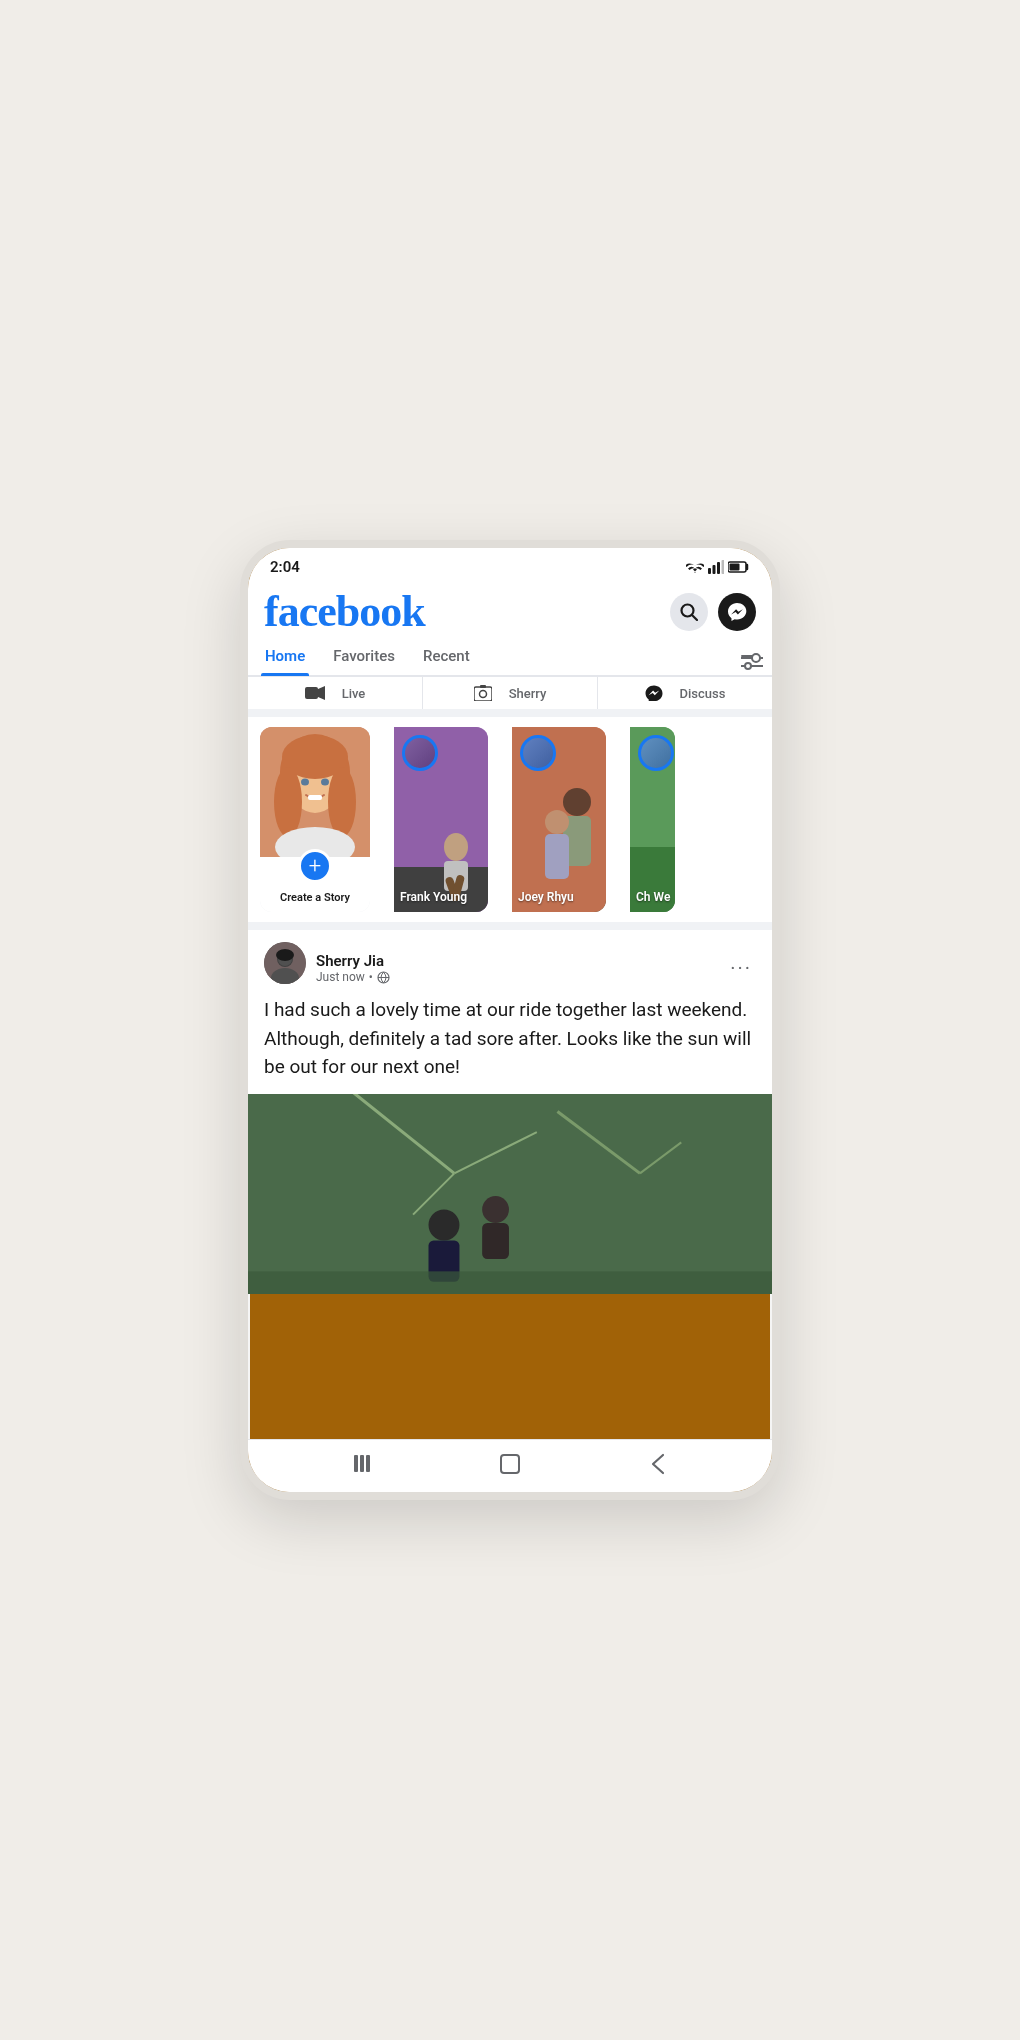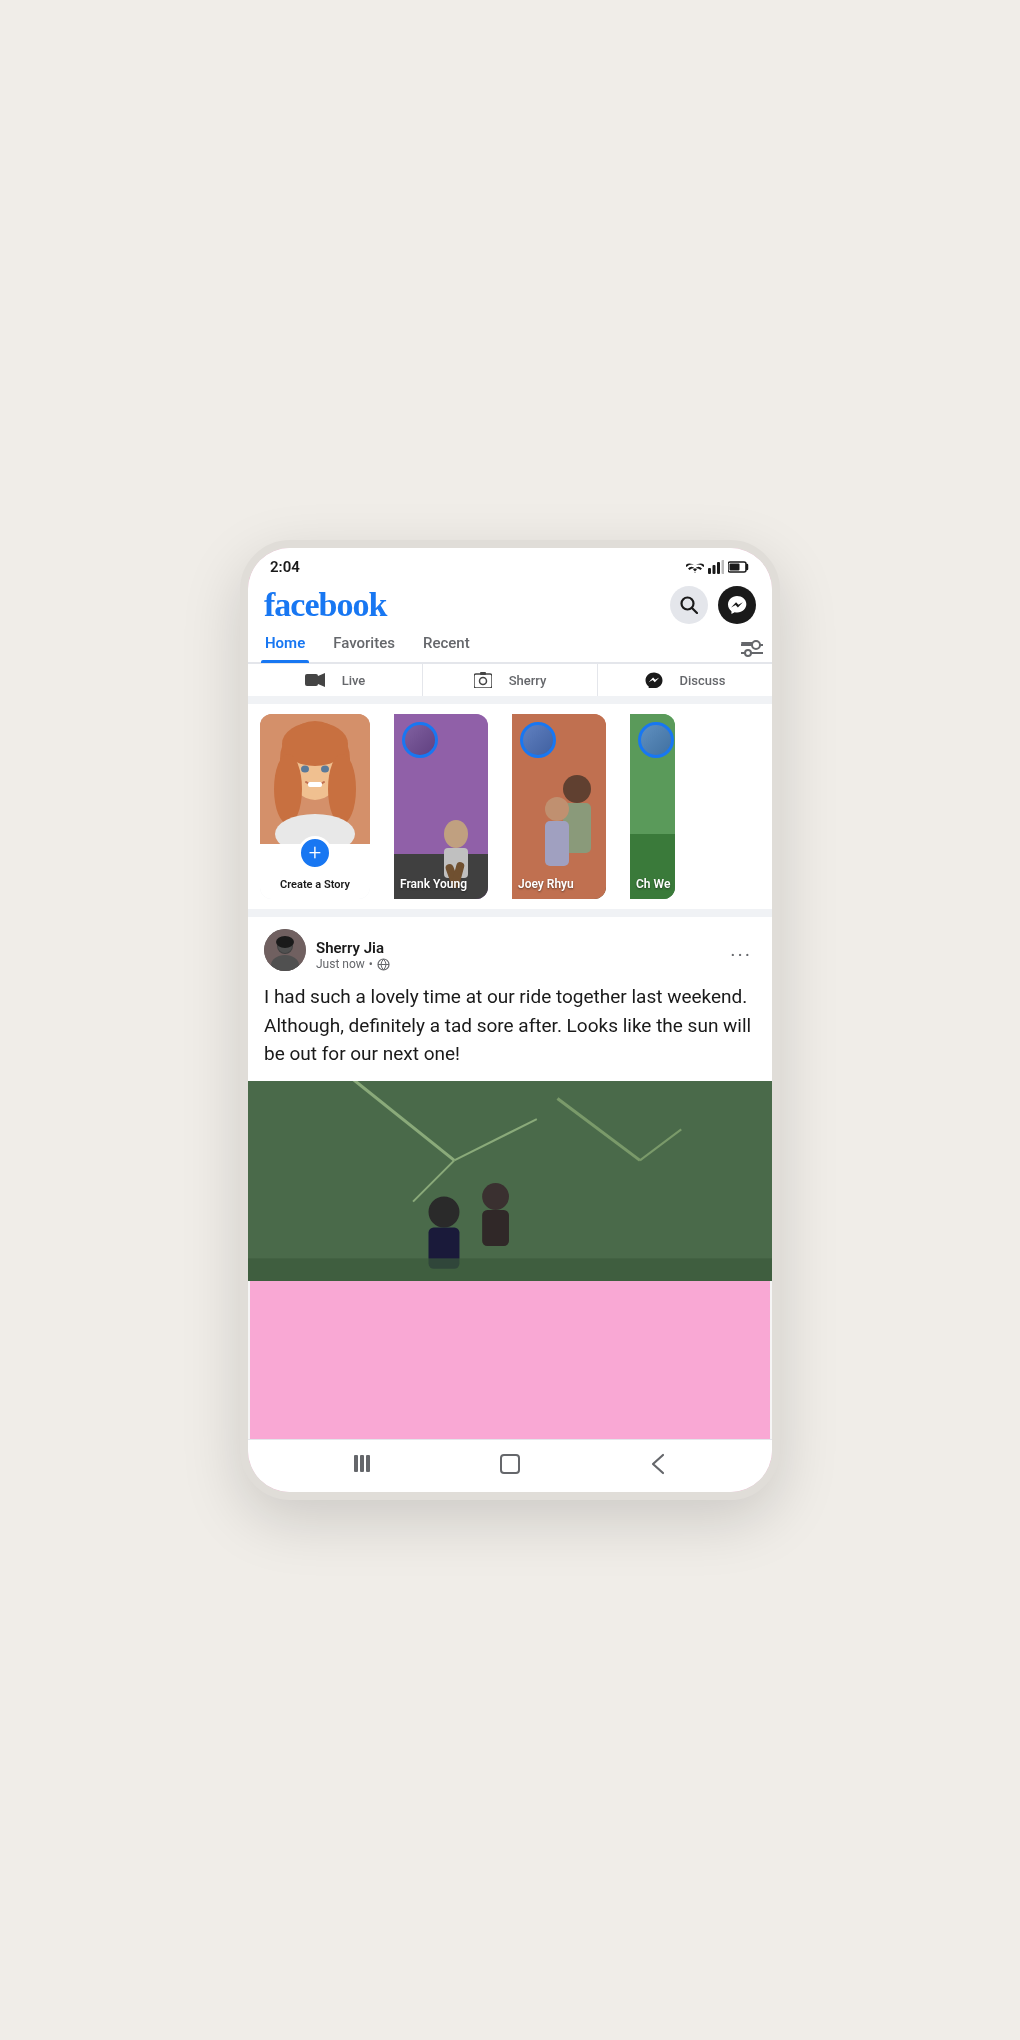--- a/index.html
+++ b/index.html
@@ -9,21 +9,21 @@
       display: flex;
       justify-content: center;
       align-items: center;
       min-height: 100vh;
       font-family: -apple-system, BlinkMacSystemFont, 'Segoe UI', Roboto, Helvetica, Arial, sans-serif;
     }
 
     .phone-frame {
       width: 540px;
       height: 960px;
-      background: #f9a8d4;
+      background: #a16207;
       border-radius: 50px;
       border: 8px solid #e0ddd8;
       box-shadow: 0 20px 60px rgba(0,0,0,0.15), inset 0 0 0 2px #f5f5f5;
       overflow: hidden;
       position: relative;
       display: flex;
       flex-direction: column;
     }
 
     
@@ -47,21 +47,21 @@
 
     
     .app-header {
       background: #fff;
       padding: 4px 16px 0 16px;
       display: flex;
       justify-content: space-between;
       align-items: center;
     }
     .facebook-logo {
-      font-size: 34px;
+      font-size: 44px;
       font-weight: 700;
       color: #1877f2;
       font-family: Georgia, 'Times New Roman', serif;
       letter-spacing: -1px;
     }
     .header-icons {
       display: flex;
       gap: 10px;
       align-items: center;
     }

